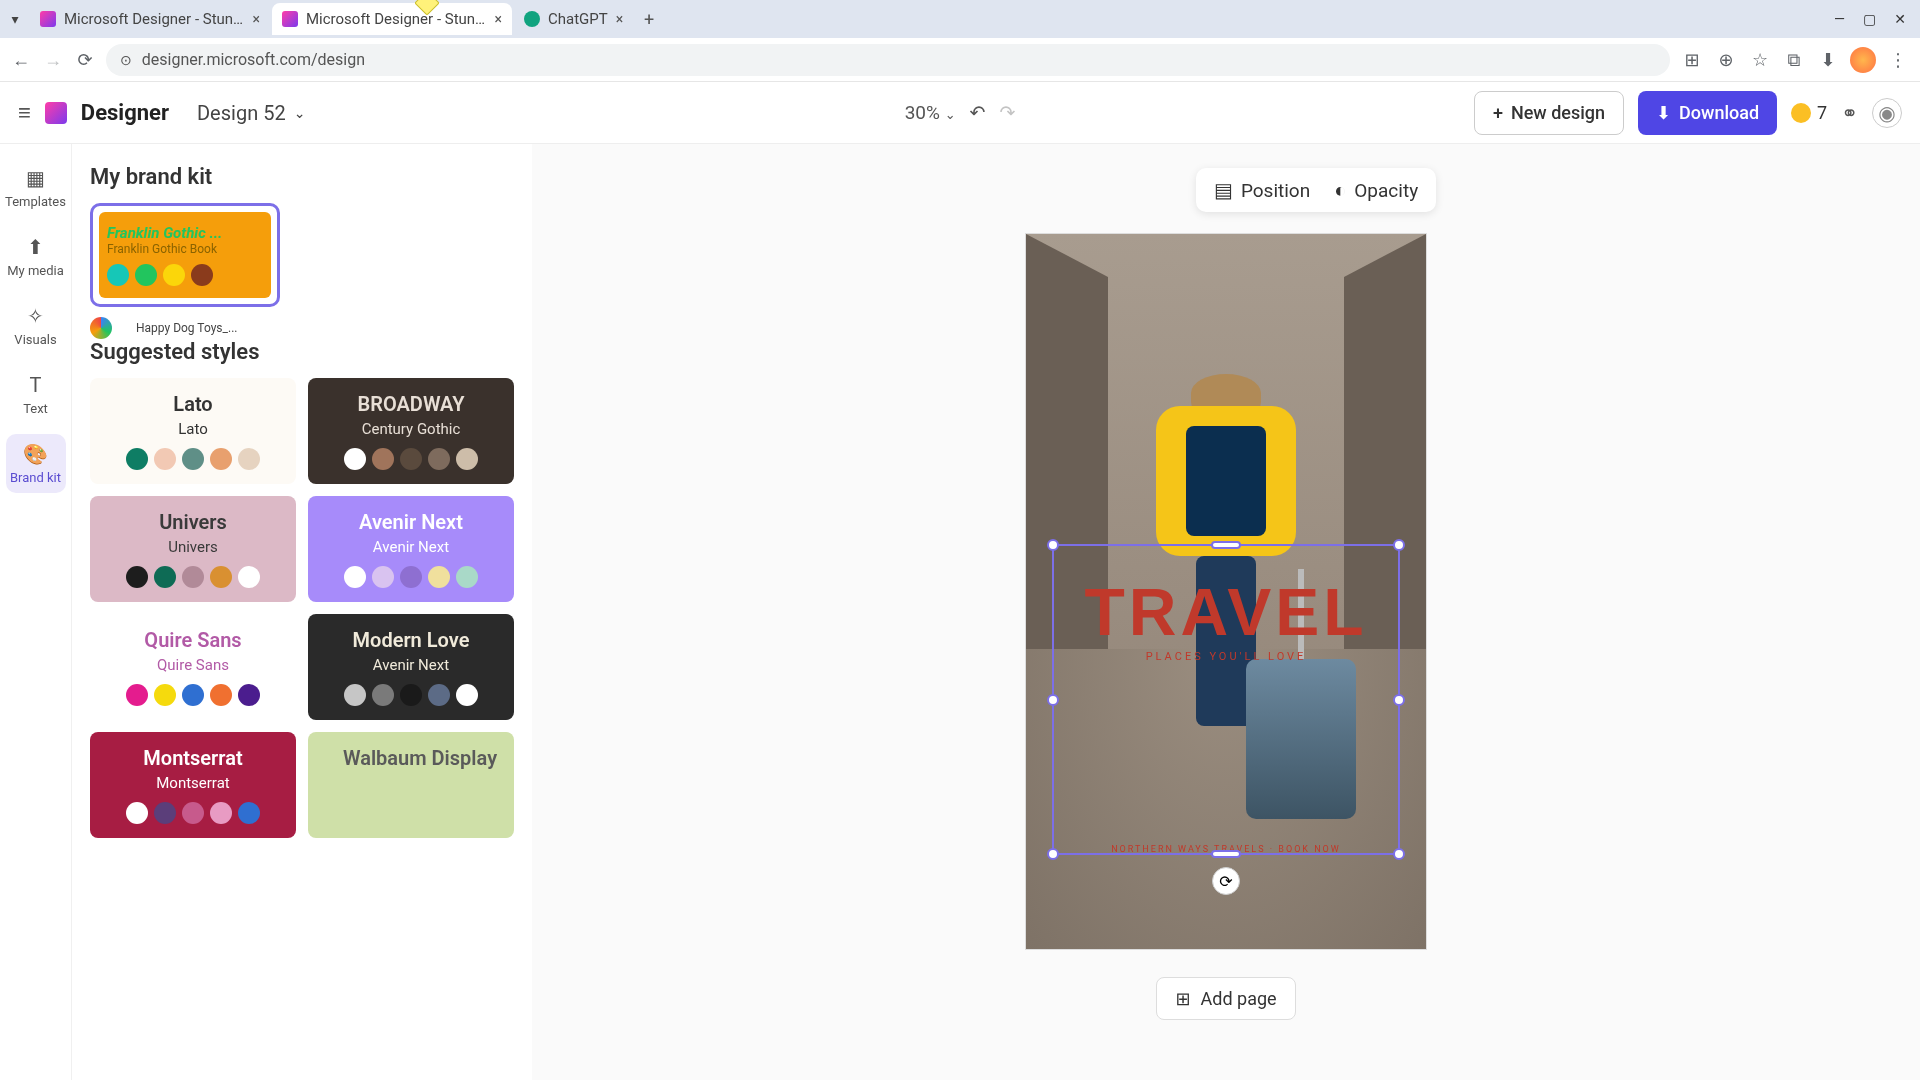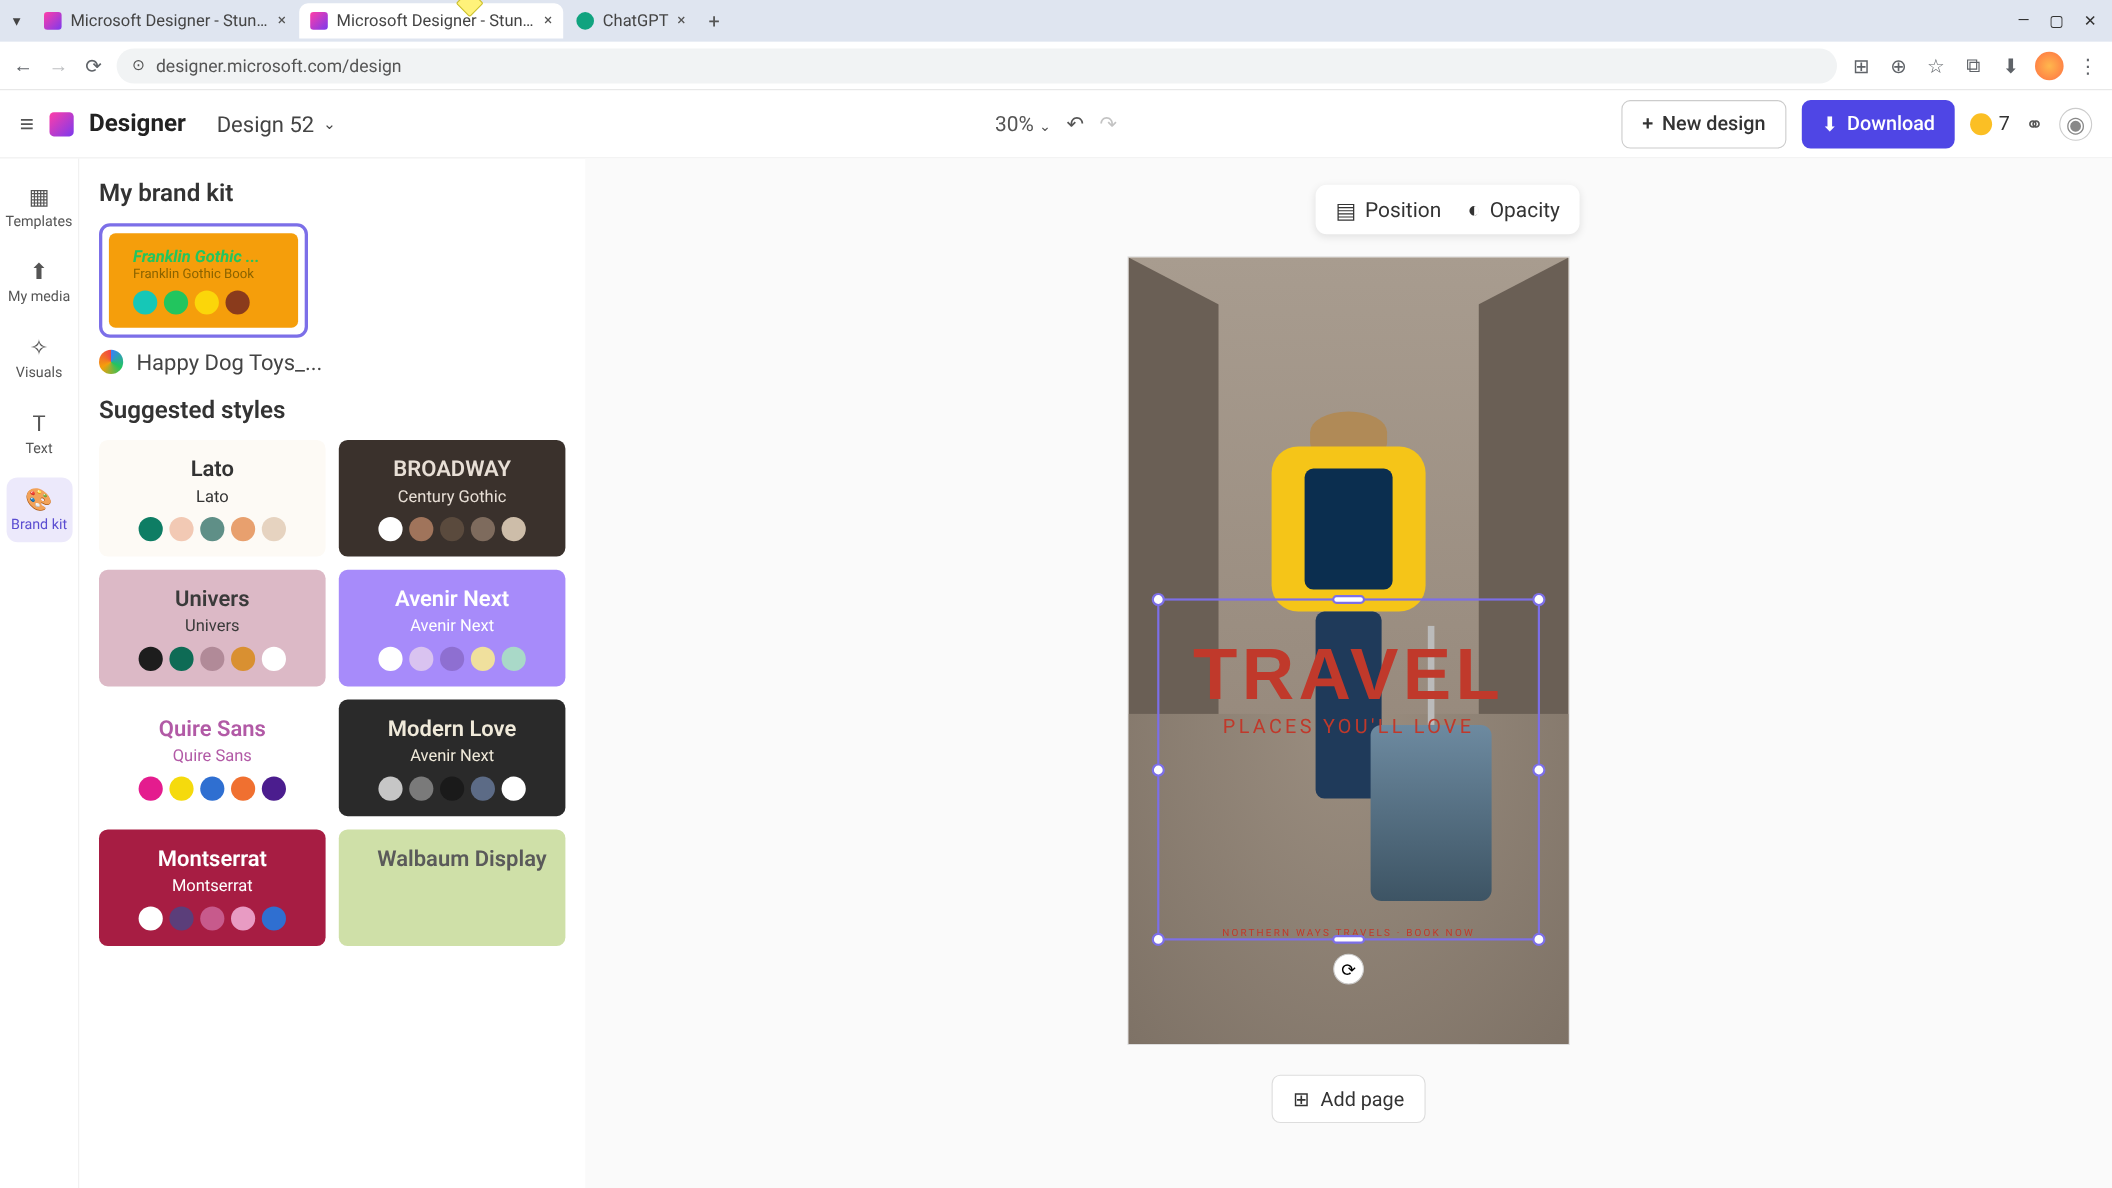--- a/index.html
+++ b/index.html
@@ -45,26 +45,26 @@
 .rail-item { width: 60px; padding: 8px 0; display: flex; flex-direction: column; align-items: center; gap: 4px; font-size: 13px; color: #555; border-radius: 10px; }
 .rail-item.sel { background: #ece9fb; color: #5b4dd1; }
 .rail-ico { font-size: 20px; }
 
 
 .panel { width: 460px; height: 100%; overflow-y: auto; padding: 20px 18px; position: relative; }
 .panel::-webkit-scrollbar { width: 10px; }
 .panel::-webkit-scrollbar-thumb { background: #c8c8c8; border-radius: 5px; }
 .sec-title { font-size: 22px; font-weight: 600; color: #333; margin-bottom: 14px; }
 .brand-card { width: 190px; border: 3px solid #7c6fe8; border-radius: 10px; padding: 6px; margin-bottom: 10px; }
-.brand-inner { background: #f59e0b; border-radius: 6px; padding: 12px 22px; }
+.brand-inner { background: #f59e0b; border-radius: 6px; padding: 12px 8px; }
 .bk-line1 { color: #22c55e; font-size: 15px; font-weight: 700; font-style: italic; }
 .bk-line2 { color: #8a6300; font-size: 12px; }
 .bk-sw { display: flex; gap: 6px; margin-top: 8px; }
 .bk-sw span { width: 22px; height: 22px; border-radius: 50%; }
-.bk-label { display: flex; align-items: center; gap: 12px; font-size: 20px; color: #444; margin-bottom: 20px; }
+.bk-label { display: flex; align-items: center; gap: 24px; font-size: 12px; color: #444; }
 .bk-logo { width: 22px; height: 22px; border-radius: 50%; background: conic-gradient(#3b82f6,#22c55e,#f59e0b,#ef4444); }
 
 .style-grid { display: grid; grid-template-columns: 1fr 1fr; gap: 12px; }
 .style-card { border-radius: 8px; padding: 14px 10px; display: flex; flex-direction: column; align-items: center; gap: 4px; }
 .style-font1 { font-size: 20px; font-weight: 600; }
 .style-font2 { font-size: 15px; }
 .style-sw { display: flex; gap: 6px; margin-top: 6px; }
 .style-sw span { width: 22px; height: 22px; border-radius: 50%; }
 
 
@@ -79,21 +79,21 @@
 .bldg-r { right: 0; clip-path: polygon(0 6%,100% 0,100% 100%,0 100%); }
 .ground { position: absolute; bottom: 0; height: 300px; left: 0; right: 0; background: radial-gradient(ellipse at 50% 0,#9b8e80,#7e7266); }
 .person { position: absolute; left: 50%; top: 140px; transform: translateX(-50%); width: 160px; height: 380px; }
 .hat { width: 70px; height: 38px; background: #b08a57; border-radius: 50% 50% 10px 10px; margin: 0 auto; }
 .jacket { width: 140px; height: 150px; background: #f5c518; border-radius: 24px; margin: -6px auto 0; }
 .backpack { width: 80px; height: 110px; background: #0b2e4f; border-radius: 8px; margin: -130px auto 0; position: relative; z-index: 2; }
 .legs { width: 60px; height: 170px; background: #1f3a5a; margin: 20px auto 0; border-radius: 8px; }
 .suitcase { position: absolute; right: 70px; bottom: 130px; width: 110px; height: 160px; background: linear-gradient(#6d8aa0,#3d5464); border-radius: 10px; }
 .suitcase::before { content:""; position:absolute; left:50%; top:-90px; width:6px; height:90px; background:#bbb; transform:translateX(-50%);}
 .travel-title { position: absolute; top: 340px; width: 100%; text-align: center; font-size: 66px; font-weight: 900; color: #c0392b; letter-spacing: 4px; font-family: Impact, sans-serif; }
-.travel-sub { position: absolute; top: 416px; width: 100%; text-align: center; font-size: 18px; color: #c0392b; letter-spacing: 3px; }
+.travel-sub { position: absolute; top: 416px; width: 100%; text-align: center; font-size: 11px; color: #c0392b; letter-spacing: 3px; }
 .travel-foot { position: absolute; top: 610px; width: 100%; text-align: center; font-size: 9px; color: #c0392b; letter-spacing: 2px; }
 
 .sel-box { position: absolute; left: 26px; right: 26px; top: 310px; bottom: 94px; border: 2px solid #7c6fe8; }
 .sel-h { position: absolute; width: 12px; height: 12px; background: #fff; border: 2px solid #7c6fe8; border-radius: 50%; }
 .h-ml { left: -7px; top: 50%; transform: translateY(-50%); }
 .h-mr { right: -7px; top: 50%; transform: translateY(-50%); }
 .h-tl { left: -7px; top: -7px; }
 .h-tr { right: -7px; top: -7px; }
 .h-bl { left: -7px; bottom: -7px; }
 .h-br { right: -7px; bottom: -7px; }

